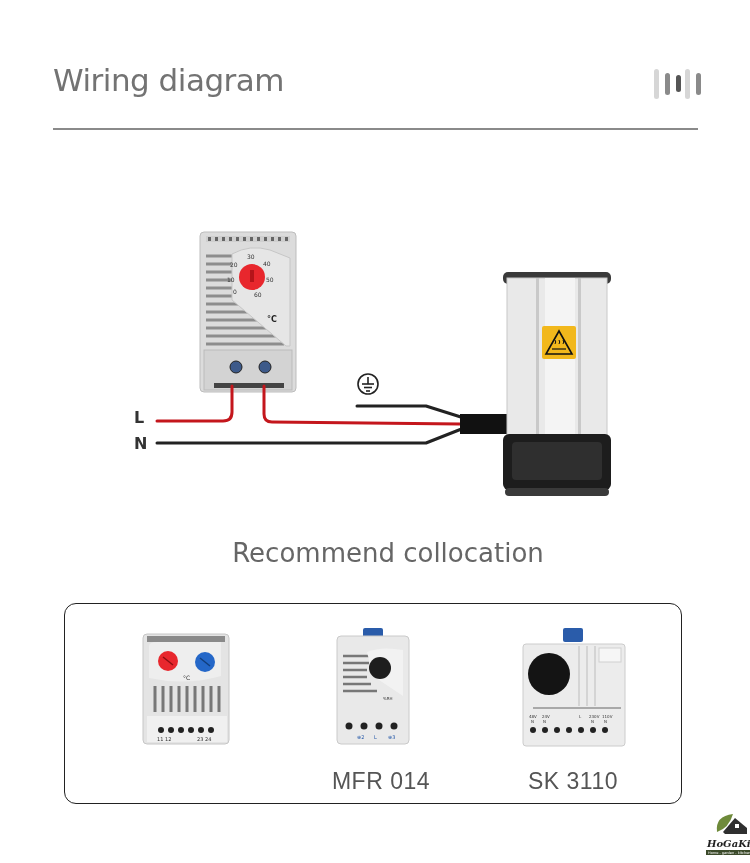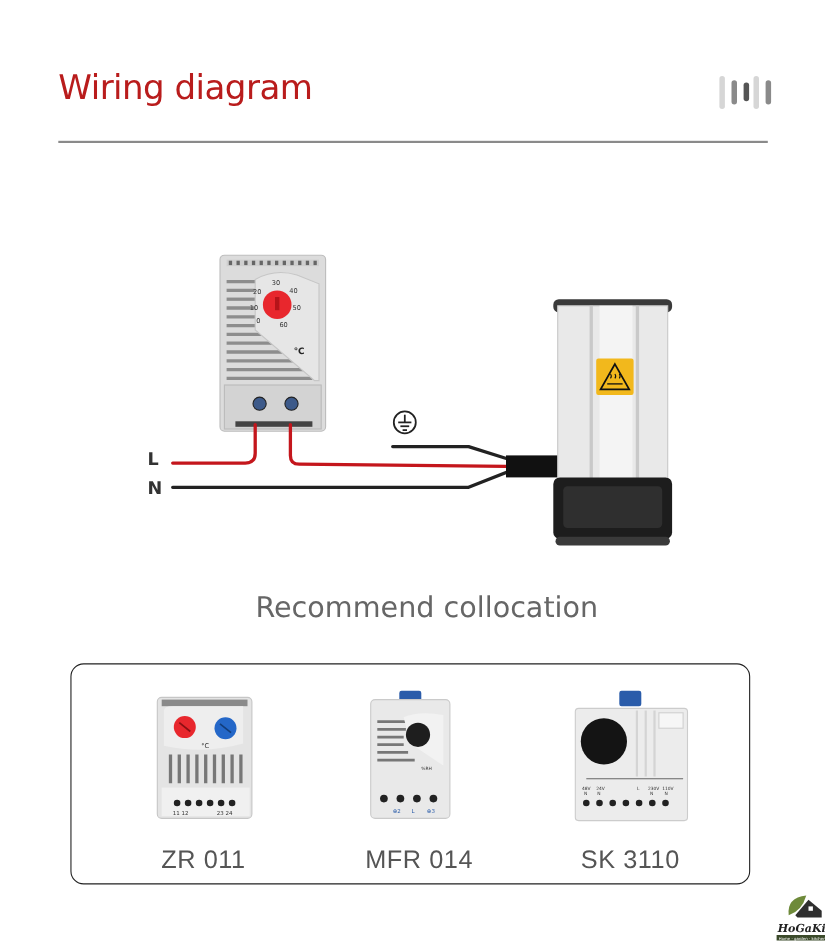--- a/index.html
+++ b/index.html
@@ -1,19 +1,19 @@
 <!DOCTYPE html>
 <html><head>
 <meta charset="utf-8">
 <style>
   html, body { margin: 0; padding: 0; background: #ffffff; }
   body { width: 750px; height: 863px; position: relative; overflow: hidden;
          font-family: "Liberation Sans", "DejaVu Sans", sans-serif; }
   .title { position: absolute; left: 53px; top: 62px; font-family: "DejaVu Sans", sans-serif;
-           font-size: 31px; color: #b91c1c; letter-spacing: -0.5px; }
+           font-size: 31px; color: #737373; letter-spacing: -0.5px; }
   .divider { position: absolute; left: 53px; top: 128px; width: 645px; height: 2px; background: #8a8a8a; }
   .bars { position: absolute; left: 650px; top: 69px; width: 52px; height: 32px; }
   .bars span { position: absolute; top: 0; width: 5px; border-radius: 3px; }
   .diagram { position: absolute; left: 0; top: 220px; width: 750px; height: 290px; }
   .wire-label { position: absolute; font-family: "DejaVu Sans", sans-serif; font-weight: bold; font-size: 16px; color: #333; }
   .subtitle { position: absolute; left: 0; width: 776px; top: 538px; text-align: center;
               font-family: "DejaVu Sans", sans-serif; font-size: 26px; color: #666; }
   .panel { position: absolute; left: 64px; top: 603px; width: 618px; height: 201px;
            border: 1.5px solid #222; border-radius: 12px; box-sizing: border-box; }
   .product { position: absolute; top: 0; width: 200px; height: 200px; }
@@ -155,21 +155,20 @@
           <circle cx="40" cy="104" r="3"></circle>
         <circle cx="50" cy="104" r="3"></circle>
           <circle cx="60" cy="104" r="3"></circle>
           <circle cx="70" cy="104" r="3"></circle>
         </g>
       <g font-size="5" fill="#333" font-family="DejaVu Sans, sans-serif">
         <text x="16" y="115">11 12</text>
           <text x="56" y="115">23 24</text>
       </g>
     </svg>
-    <div class="name">ZR 011</div>
   </div>
 
   <div class="product" style="left:216px;">
     <svg width="80" height="122" style="left:52px;">
       <rect x="30" y="2" width="20" height="10" rx="2" fill="#2a5caa"></rect>
       <rect x="4" y="10" width="72" height="108" rx="4" fill="#e9e9e9" stroke="#cacaca"></rect>
       <g stroke="#777" stroke-width="2.5">
         <line x1="10" y1="30" x2="40" y2="30"></line>
           <line x1="10" y1="37" x2="36" y2="37"></line>
           <line x1="10" y1="44" x2="34" y2="44"></line>

